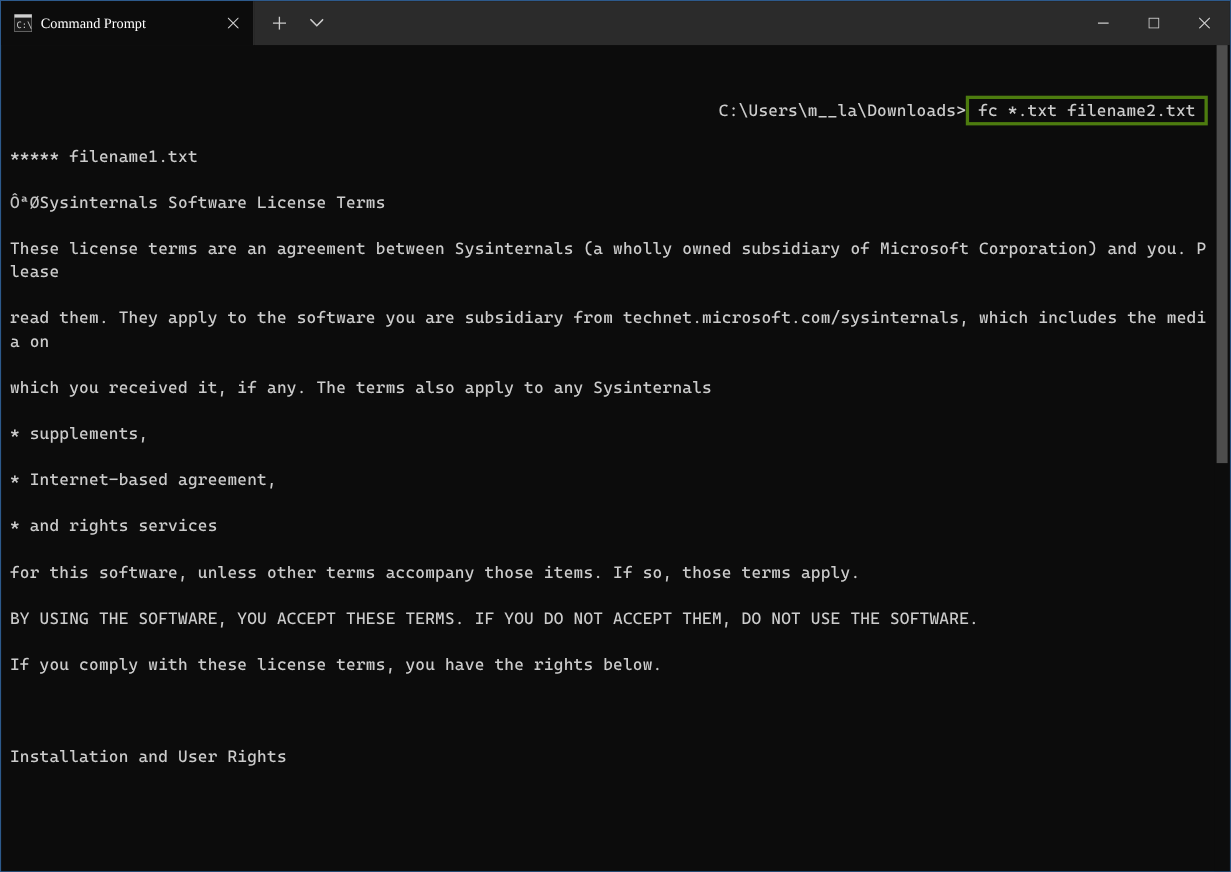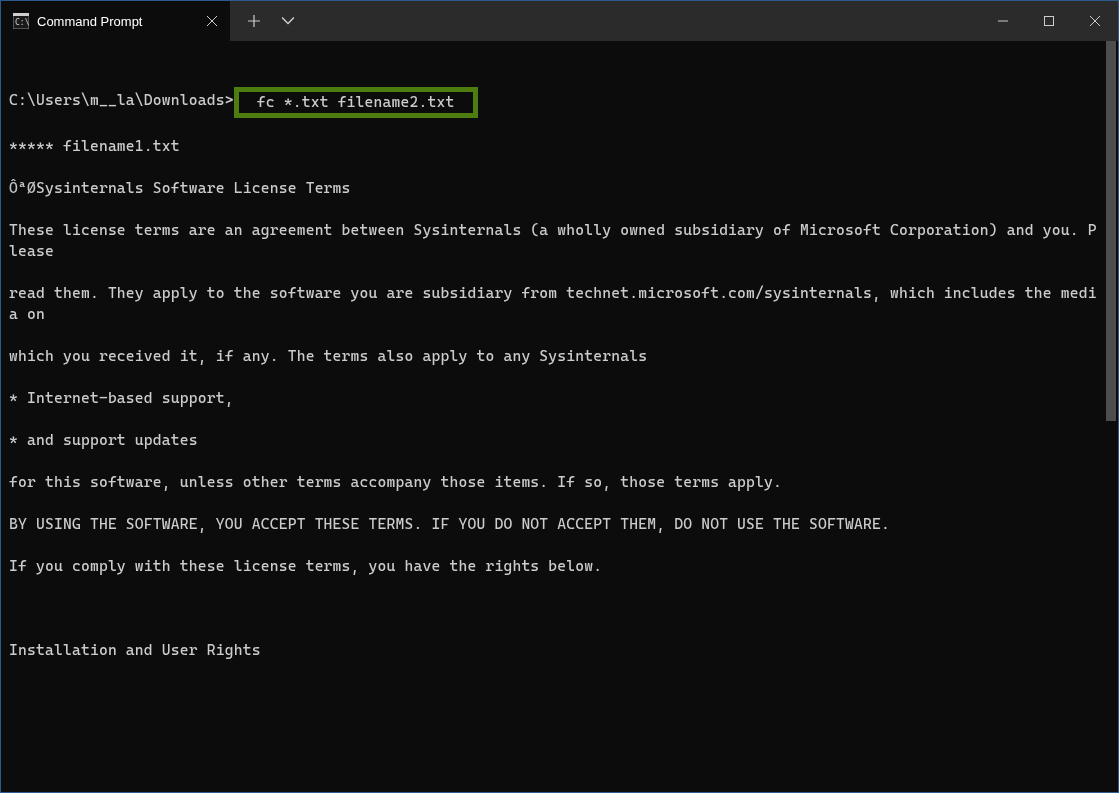--- a/index.html
+++ b/index.html
@@ -42,21 +42,21 @@
       height: 16px;
       display: flex;
       align-items: center;
       justify-content: center;
     }
     .tab-icon svg { width: 16px; height: 16px; }
     .tab-title {
       flex: 1;
       color: #ffffff;
       font-size: 13px;
-      font-family: Liberation Sans, sans-serif;
+      font-family: Liberation Serif, serif;
       font-weight: 400;
     }
     .tab-close {
       width: 20px;
       height: 20px;
       display: flex;
       align-items: center;
       justify-content: center;
       color: #cccccc;
       font-size: 14px;
@@ -116,24 +116,24 @@
     .scrollbar-thumb {
       position: absolute;
       left: 2px;
       right: 2px;
       top: 0;
       height: 380px;
       background: #4d4d4d;
       border-radius: 0;
     }
     .line { display: block; }
-    .prompt-line { display: flex; flex-wrap: wrap; }
+    .prompt-line { display: flex; flex-wrap: wrap; justify-content: flex-end; }
     .cmd-highlight {
-      border: 5px solid #4d7c0f;
-      padding: 0 18px;
+      border: 3px solid #4d7c0f;
+      padding: 0 8px;
       margin: -3px 0;
       display: inline-block;
     }
     .bom { opacity: 0.95; }
   </style>
 </head>
 <body>
 
 <div class="window">
   <div class="titlebar">
@@ -184,22 +184,23 @@
   </div>
 
   <div class="term-wrap">
     <div class="terminal">
 <span class="prompt-line"><span>C:\Users\m__la\Downloads&gt;</span><span class="cmd-highlight">fc *.txt filename2.txt</span></span>
 <span class="line">***** filename1.txt</span>
 <span class="line"><span class="bom">ÔªØ</span><span>Sysinternals Software License Terms</span></span>
 <span class="line">These license terms are an agreement between Sysinternals (a wholly owned subsidiary of Microsoft Corporation) and you. Please</span>
 <span class="line">read them. They apply to the software you are subsidiary from technet.microsoft.com/sysinternals, which includes the media on</span>
 <span class="line">which you received it, if any. The terms also apply to any Sysinternals</span>
-<span class="line">* Internet-based support,</span>
-<span class="line">* and support updates</span>
+<span class="line">* supplements,</span>
+<span class="line">* Internet-based agreement,</span>
+<span class="line">* and rights services</span>
 <span class="line">for this software, unless other terms accompany those items. If so, those terms apply.</span>
 <span class="line">BY USING THE SOFTWARE, YOU ACCEPT THESE TERMS. IF YOU DO NOT ACCEPT THEM, DO NOT USE THE SOFTWARE.</span>
 <span class="line">If you comply with these license terms, you have the rights below.</span>
 <span class="line"> </span>
 <span class="line">Installation and User Rights</span>
 
 
 
 
 

